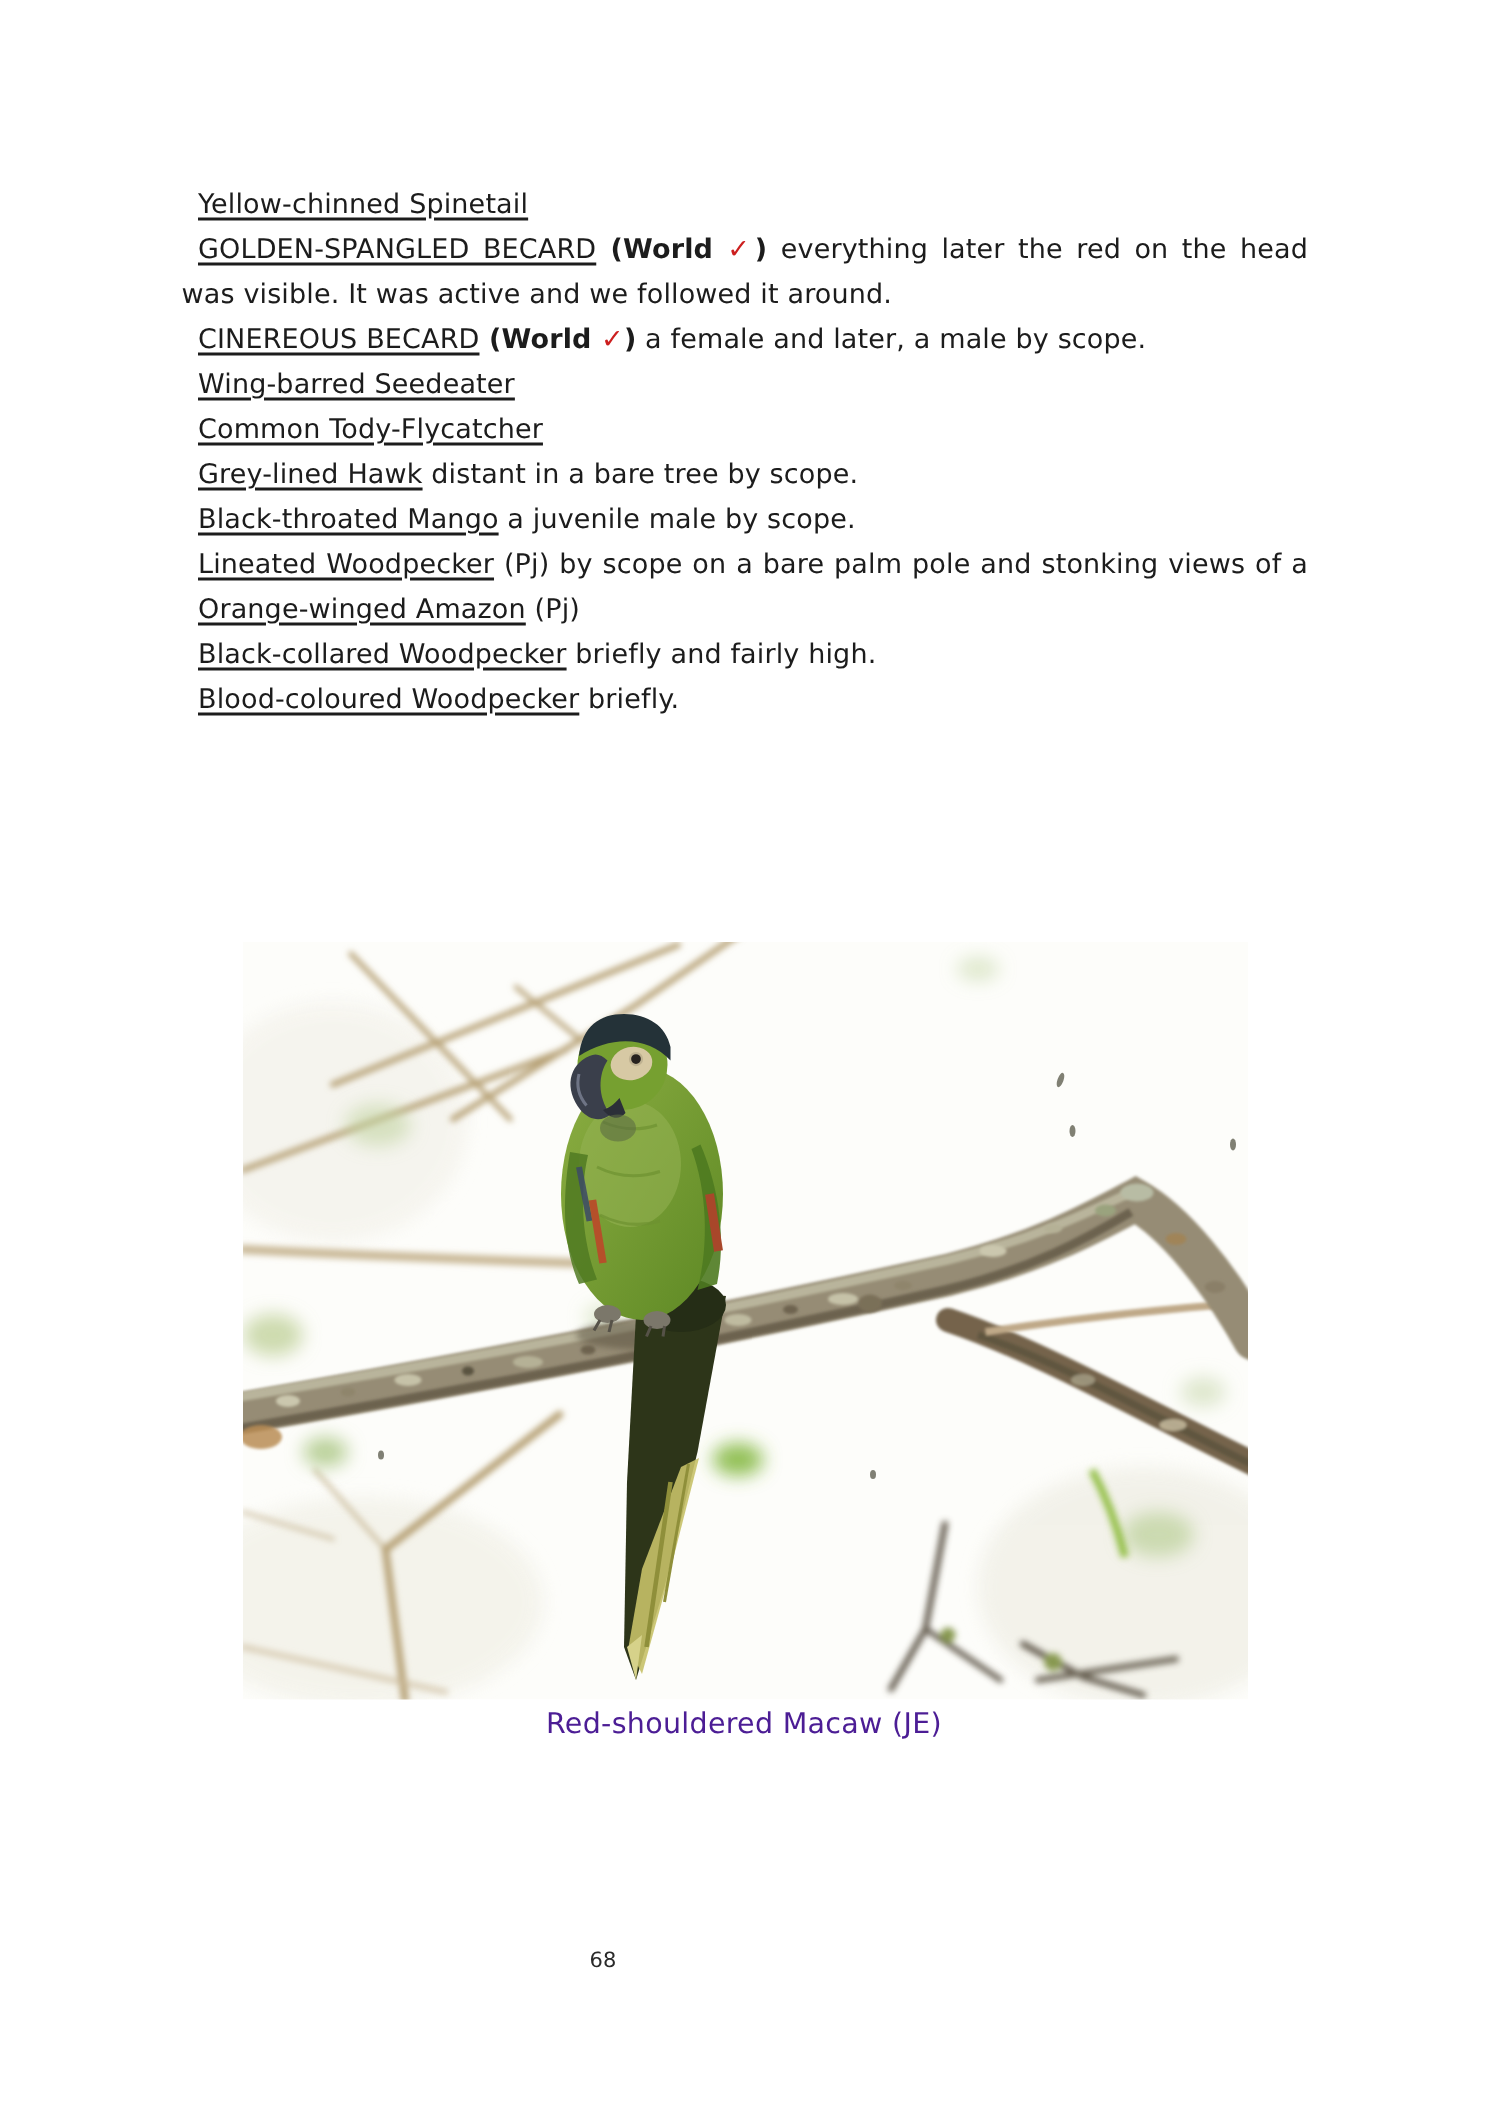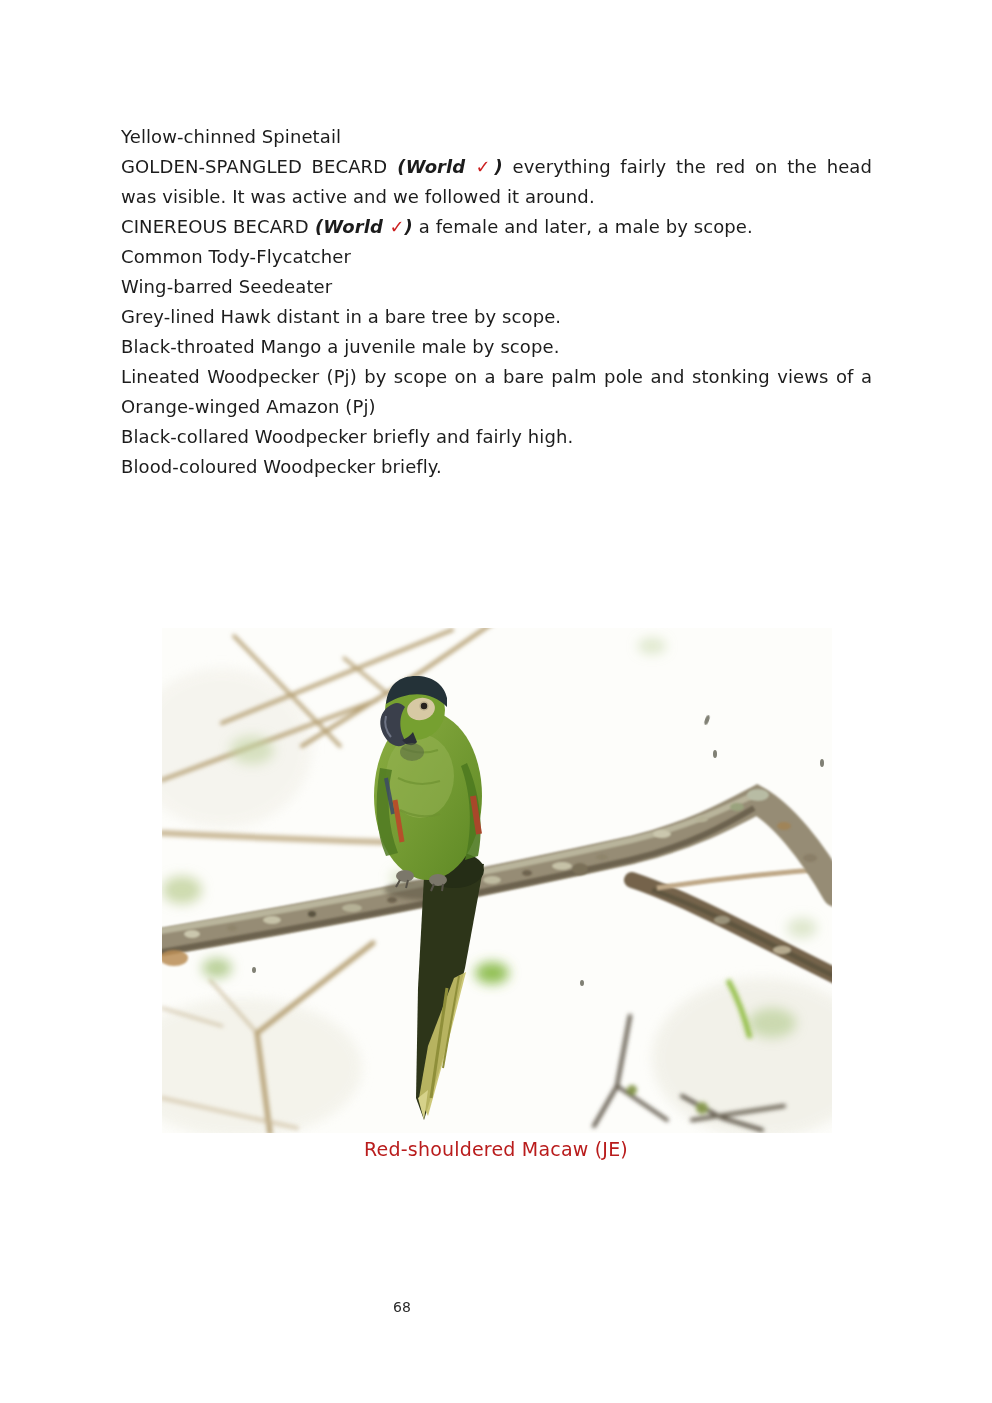--- a/index.html
+++ b/index.html
@@ -7,46 +7,46 @@
     position:relative; width:992px; height:1403px; background:#ffffff;
     font-family:"DejaVu Sans", sans-serif; color:#1c1c1c; overflow:hidden;
   }
   .species-block {
     position:absolute; left:121px; top:122px; width:751px;
   }
   .line {
     min-height:30px; line-height:30px; font-size:18px; letter-spacing:0.1px;
   }
   .line.justify { text-align:justify; text-align-last:justify; text-justify:inter-word; }
-  .seg-u { text-decoration-thickness:1.5px; text-underline-offset:3px; }
-  .seg-b { font-weight:700;font-style:italic; }
+  .seg-u { text-decoration:underline; text-decoration-thickness:1.5px; text-underline-offset:3px;margin-left:11px; }
+  .seg-b { font-weight:700; }
   .seg-c { font-weight:700; }
   .figure-wrap { position:absolute; left:162px; top:628px; width:670px; height:505px; }
   .figure-wrap svg { display:block; }
   .caption {
     position:absolute; left:0; top:1138px; width:992px; text-align:center;
-    font-size:19px; letter-spacing:0.2px; color:#b91c1c;
+    font-size:19px; letter-spacing:0.2px; color:#4c1d95;
   }
   .page-number {
     position:absolute; left:0; top:1299px; width:804px; text-align:center;
     font-size:14px; color:#2a2a2a;
   }
 </style>
 </head>
 <body>
 
 <div class="page">
 
   <div class="species-block">
       <div class="line"><span class="seg-u">Yellow-chinned Spinetail</span></div>
-      <div class="line justify"><span class="seg-u">GOLDEN-SPANGLED BECARD</span><span class="seg-b"> (World </span><span class="seg-c" style="color: rgb(204, 31, 31);">✓</span><span class="seg-b">)</span><span class="seg-n"> everything fairly the red on the head</span></div>
+      <div class="line justify"><span class="seg-u">GOLDEN-SPANGLED BECARD</span><span class="seg-b"> (World </span><span class="seg-c" style="color: rgb(204, 31, 31);">✓</span><span class="seg-b">)</span><span class="seg-n"> everything later the red on the head</span></div>
       <div class="line"><span class="seg-n">was visible. It was active and we followed it around.</span></div>
       <div class="line"><span class="seg-u">CINEREOUS BECARD</span><span class="seg-b"> (World </span><span class="seg-c" style="color: rgb(204, 31, 31);">✓</span><span class="seg-b">)</span><span class="seg-n"> a female and later, a male by scope.</span></div>
+      <div class="line"><span class="seg-u">Wing-barred Seedeater</span></div>
       <div class="line"><span class="seg-u">Common Tody-Flycatcher</span></div>
-      <div class="line"><span class="seg-u">Wing-barred Seedeater</span></div>
       <div class="line"><span class="seg-u">Grey-lined Hawk</span><span class="seg-n"> distant in a bare tree by scope.</span></div>
       <div class="line"><span class="seg-u">Black-throated Mango</span><span class="seg-n"> a juvenile male by scope.</span></div>
       <div class="line justify"><span class="seg-u">Lineated Woodpecker</span><span class="seg-n"> (Pj) by scope on a bare palm pole and stonking views of a</span></div>
       <div class="line"><span class="seg-u">Orange-winged Amazon</span><span class="seg-n"> (Pj)</span></div>
       <div class="line"><span class="seg-u">Black-collared Woodpecker</span><span class="seg-n"> briefly and fairly high.</span></div>
       <div class="line"><span class="seg-u">Blood-coloured Woodpecker</span><span class="seg-n"> briefly.</span></div>
     </div>
 
   <div class="figure-wrap">
     <svg width="670" height="505" viewBox="0 0 670 505" xmlns="http://www.w3.org/2000/svg">

